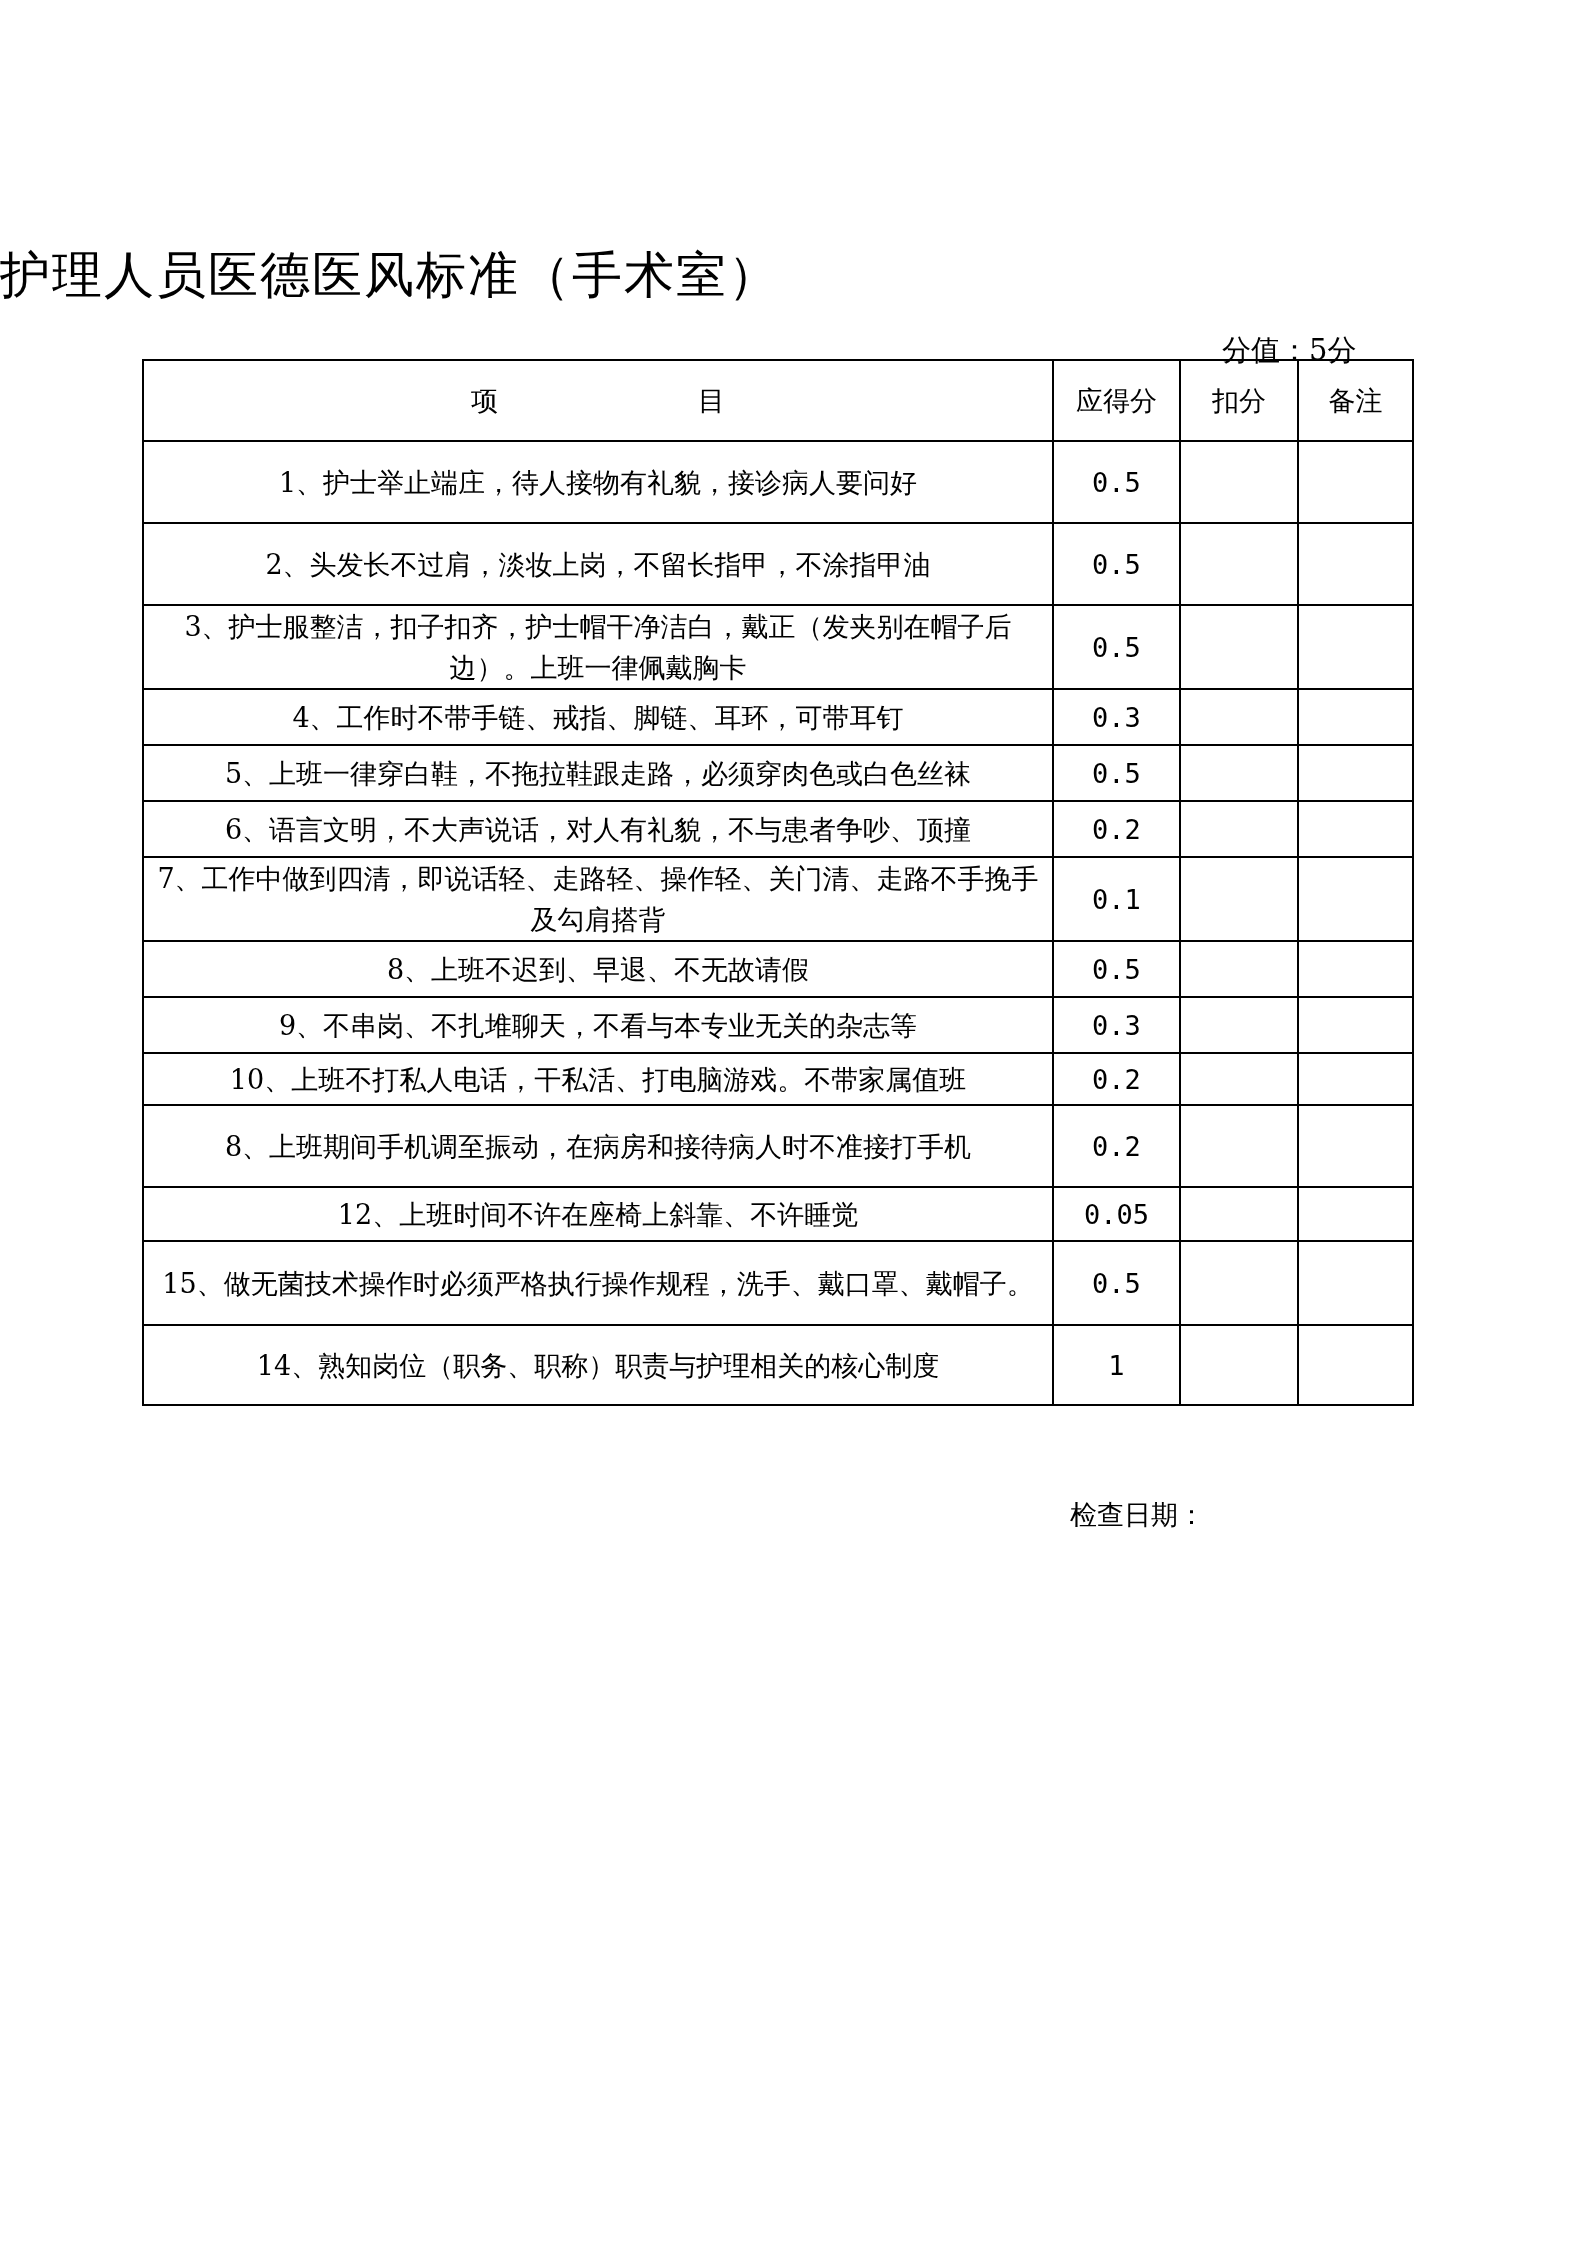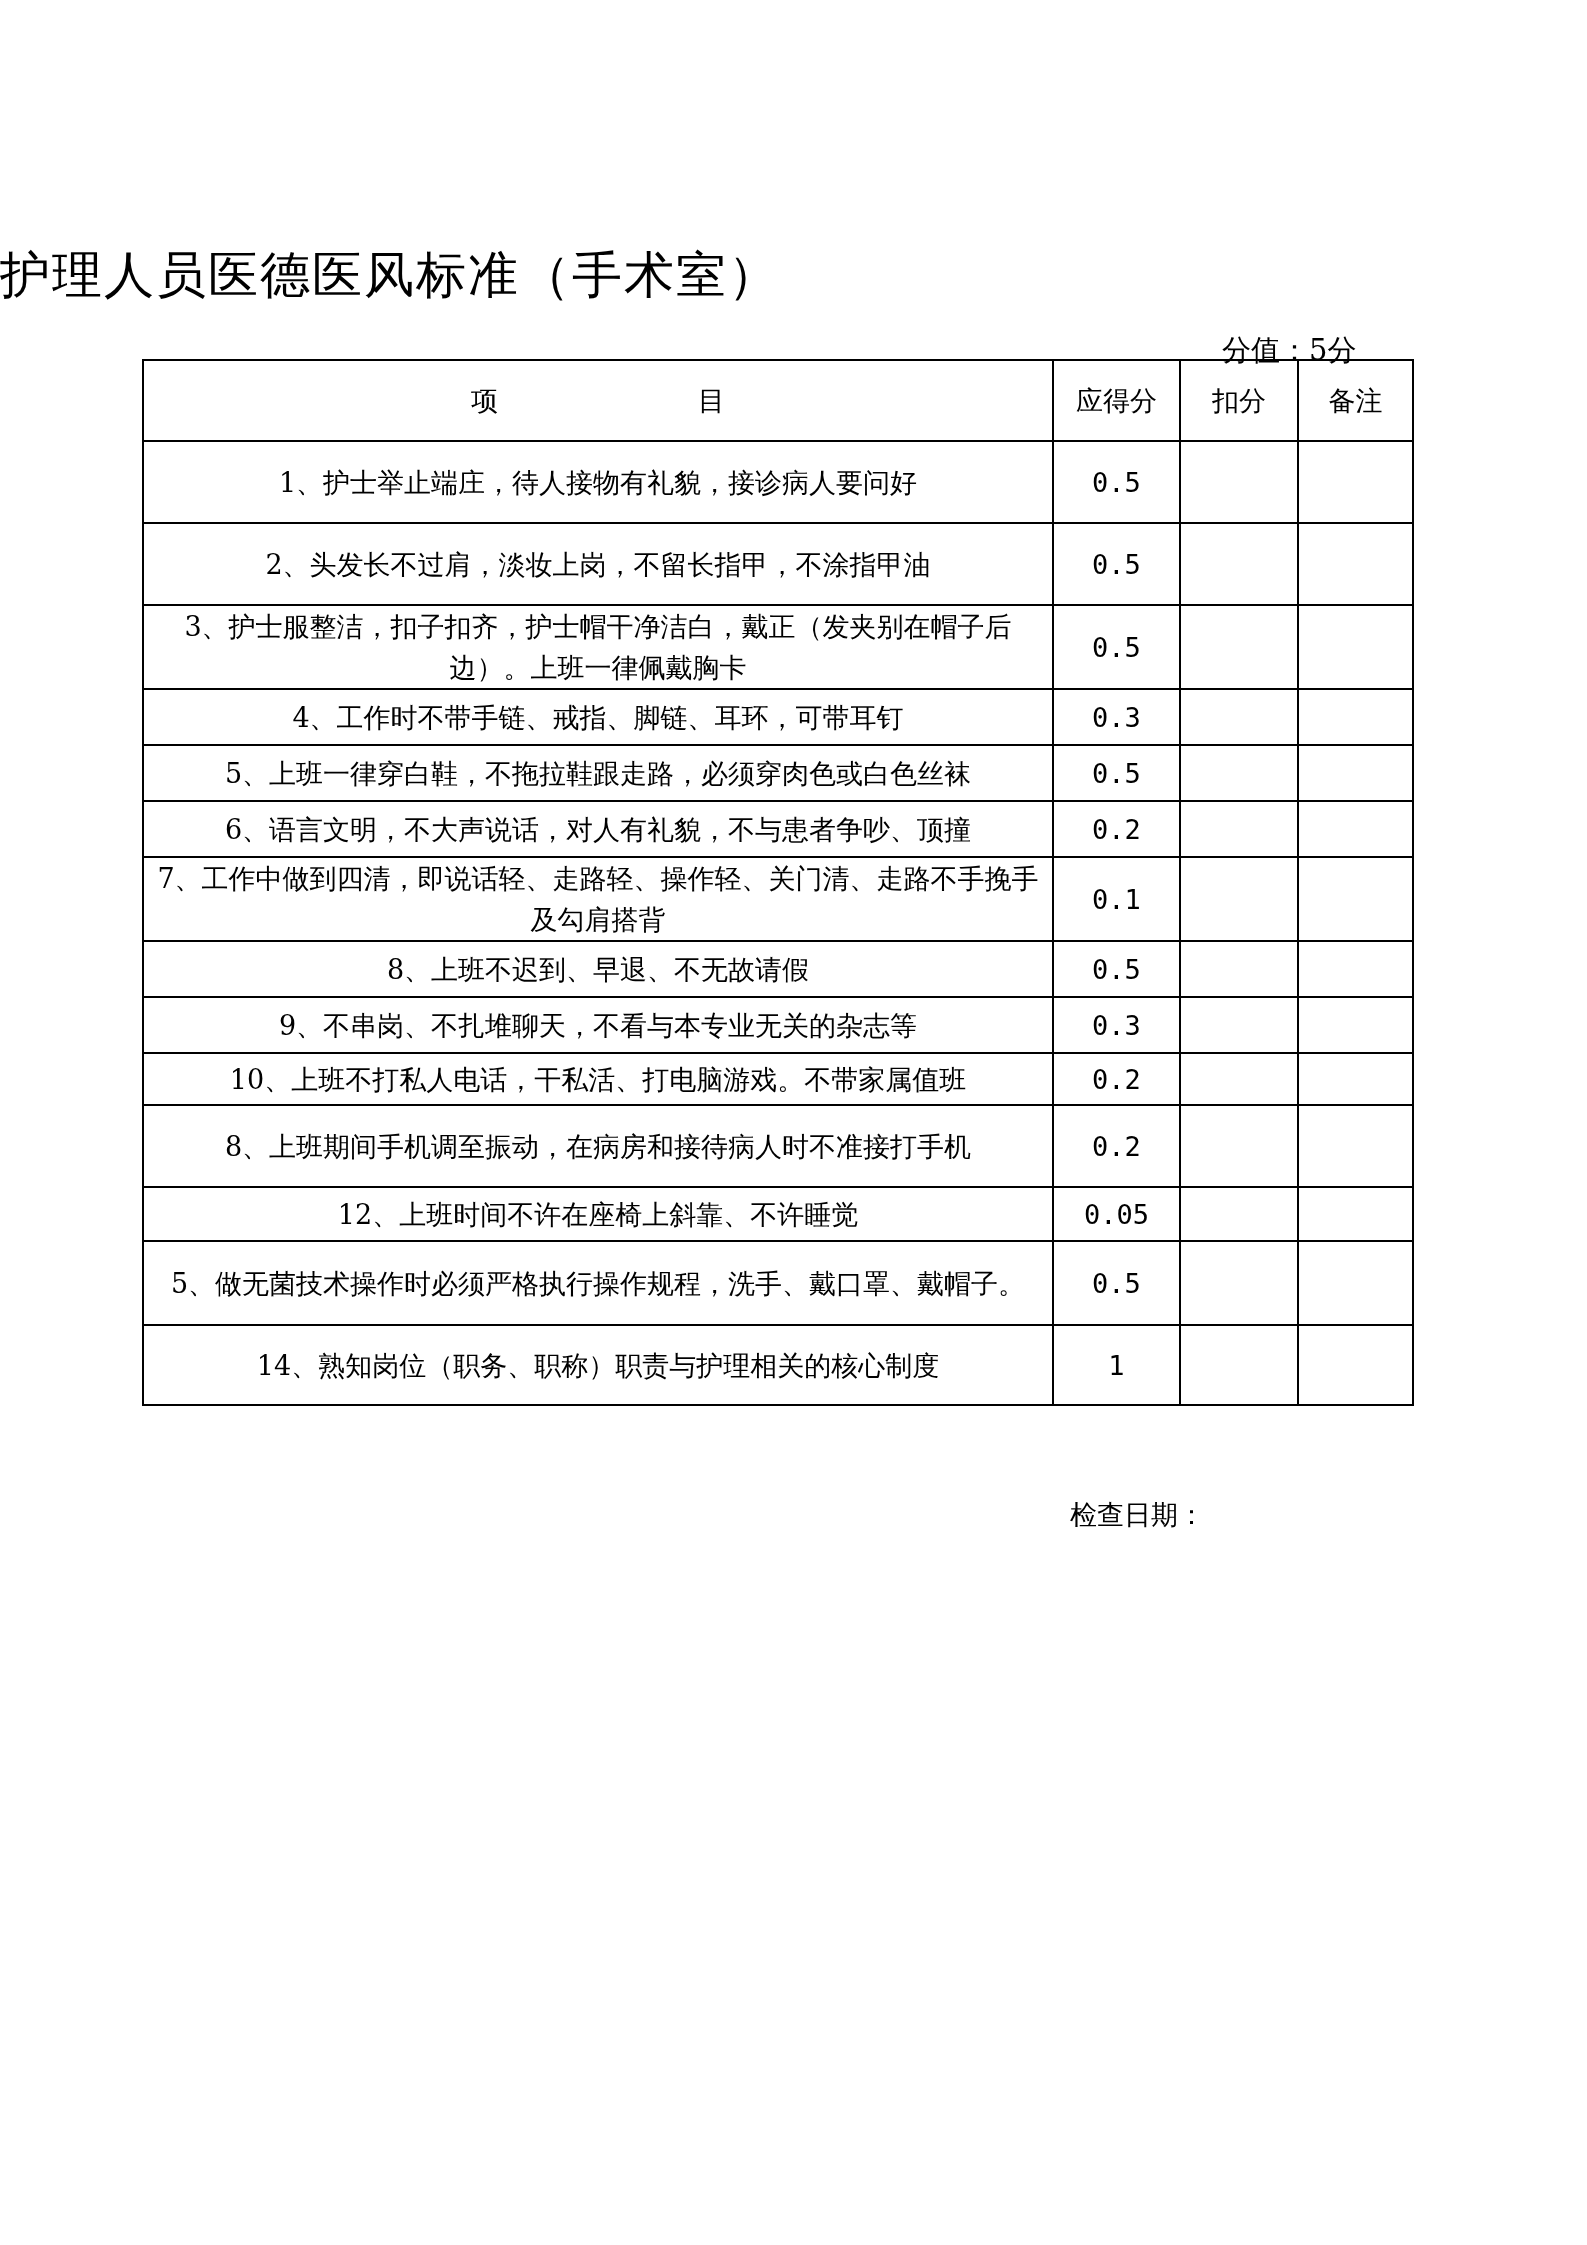--- a/index.html
+++ b/index.html
@@ -129,21 +129,21 @@
       <td class="blank"></td>
       <td class="blank"></td>
     </tr>
     <tr style="height:54px">
       <td class="item">12、上班时间不许在座椅上斜靠、不许睡觉</td>
       <td class="score">0.05</td>
       <td class="blank"></td>
       <td class="blank"></td>
     </tr>
     <tr style="height:84px">
-      <td class="item">5、做无菌技术操作时必须严格执行操作规程，洗手、戴口罩、戴帽子。</td>
+      <td class="item">15、做无菌技术操作时必须严格执行操作规程，洗手、戴口罩、戴帽子。</td>
       <td class="score">0.5</td>
       <td class="blank"></td>
       <td class="blank"></td>
     </tr>
     <tr style="height:80px">
       <td class="item">14、熟知岗位（职务、职称）职责与护理相关的核心制度</td>
       <td class="score">1</td>
       <td class="blank"></td>
       <td class="blank"></td>
     </tr>

